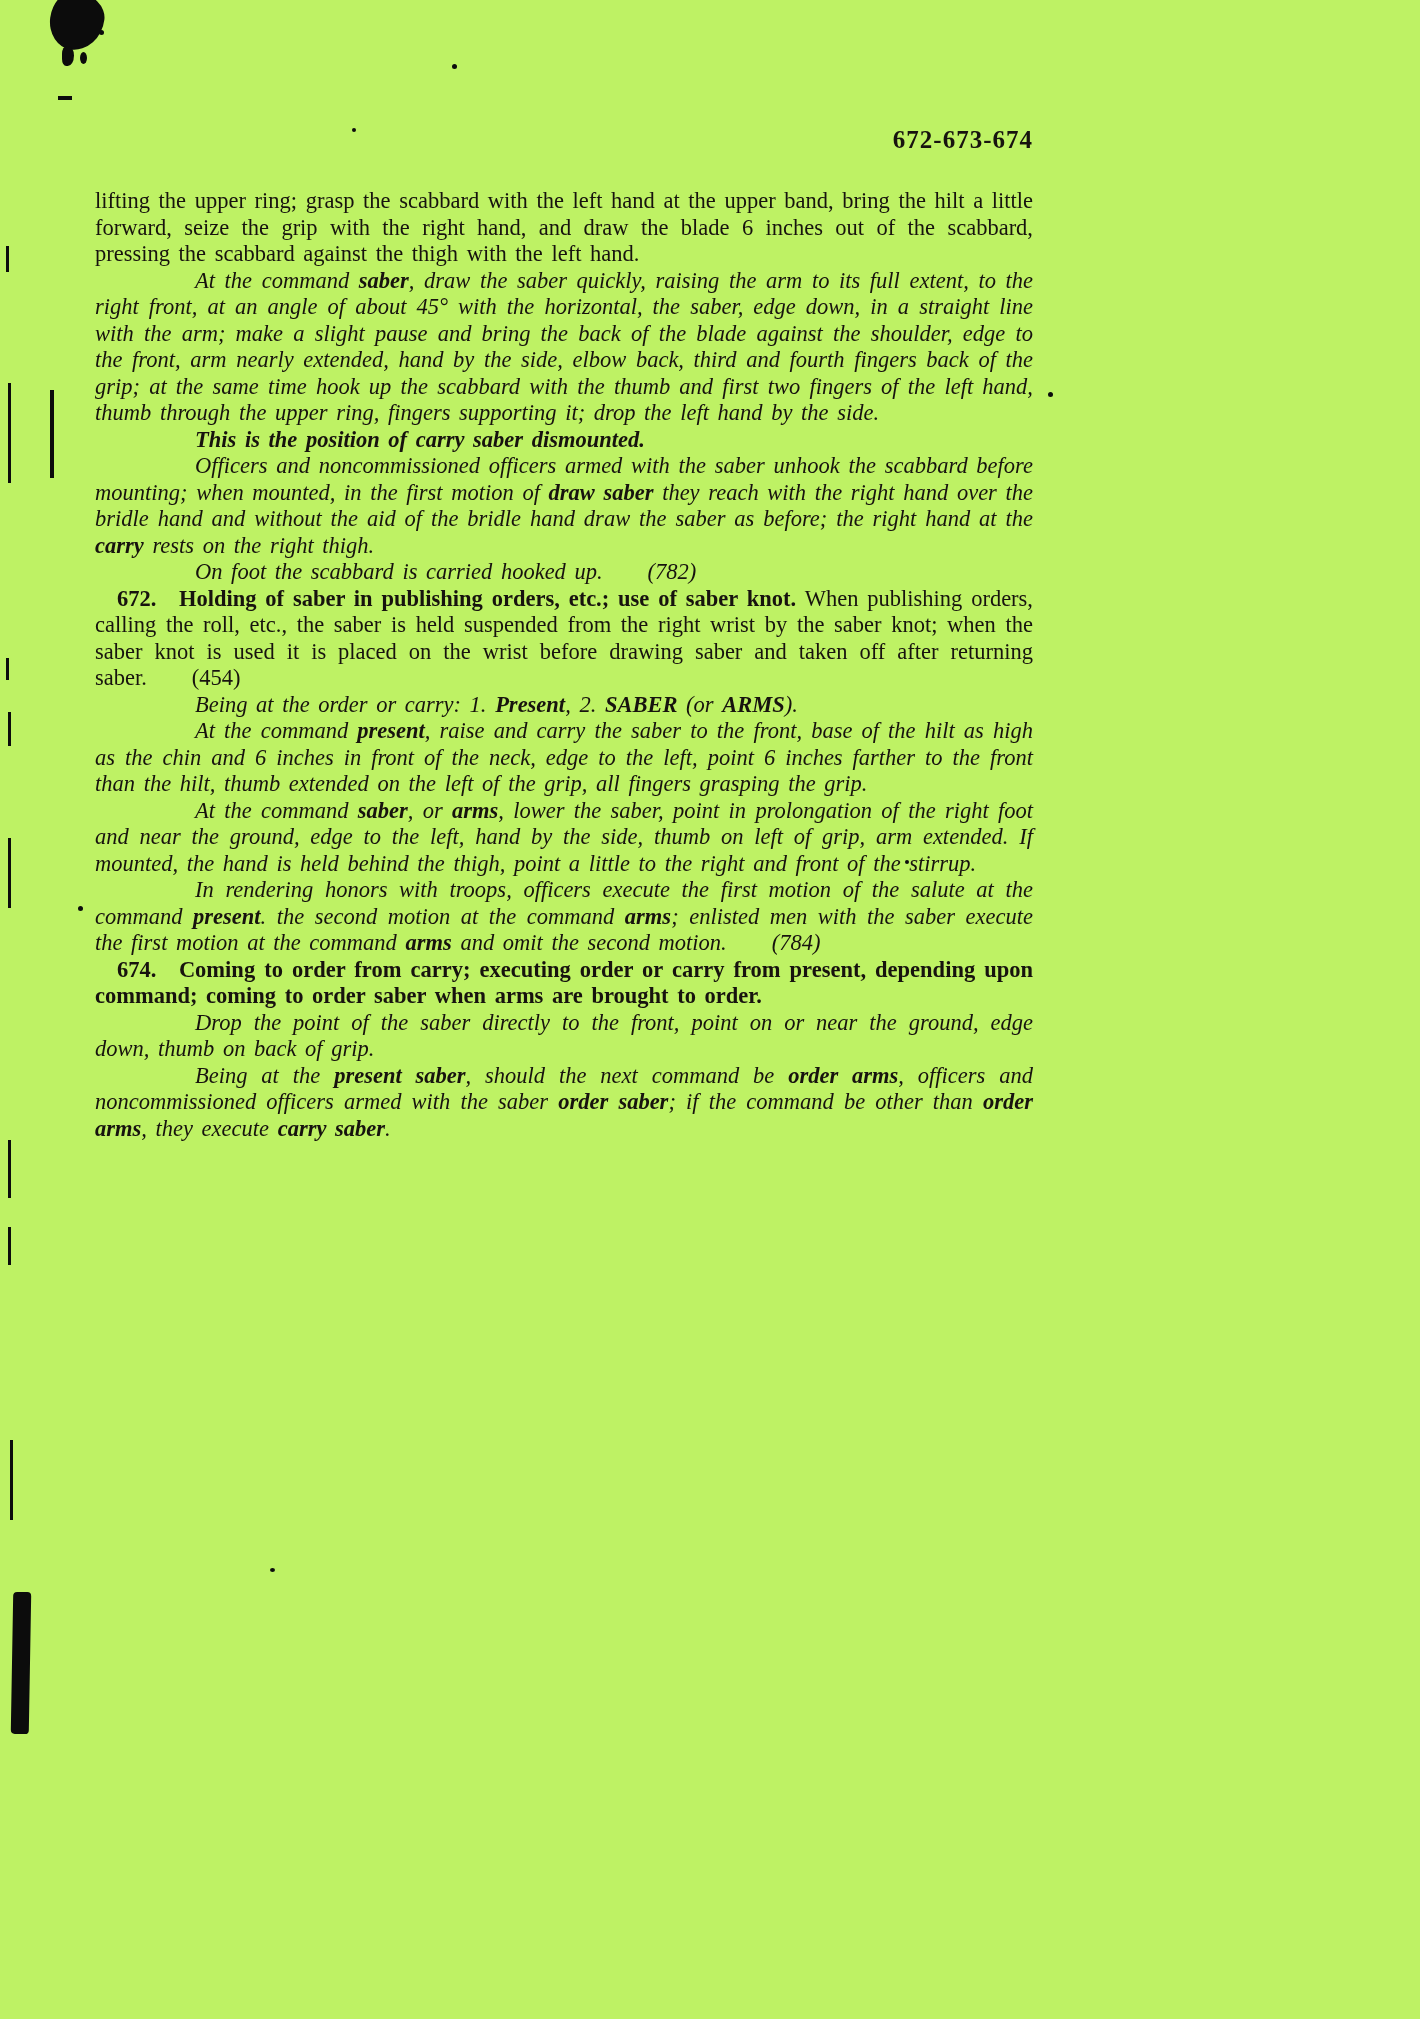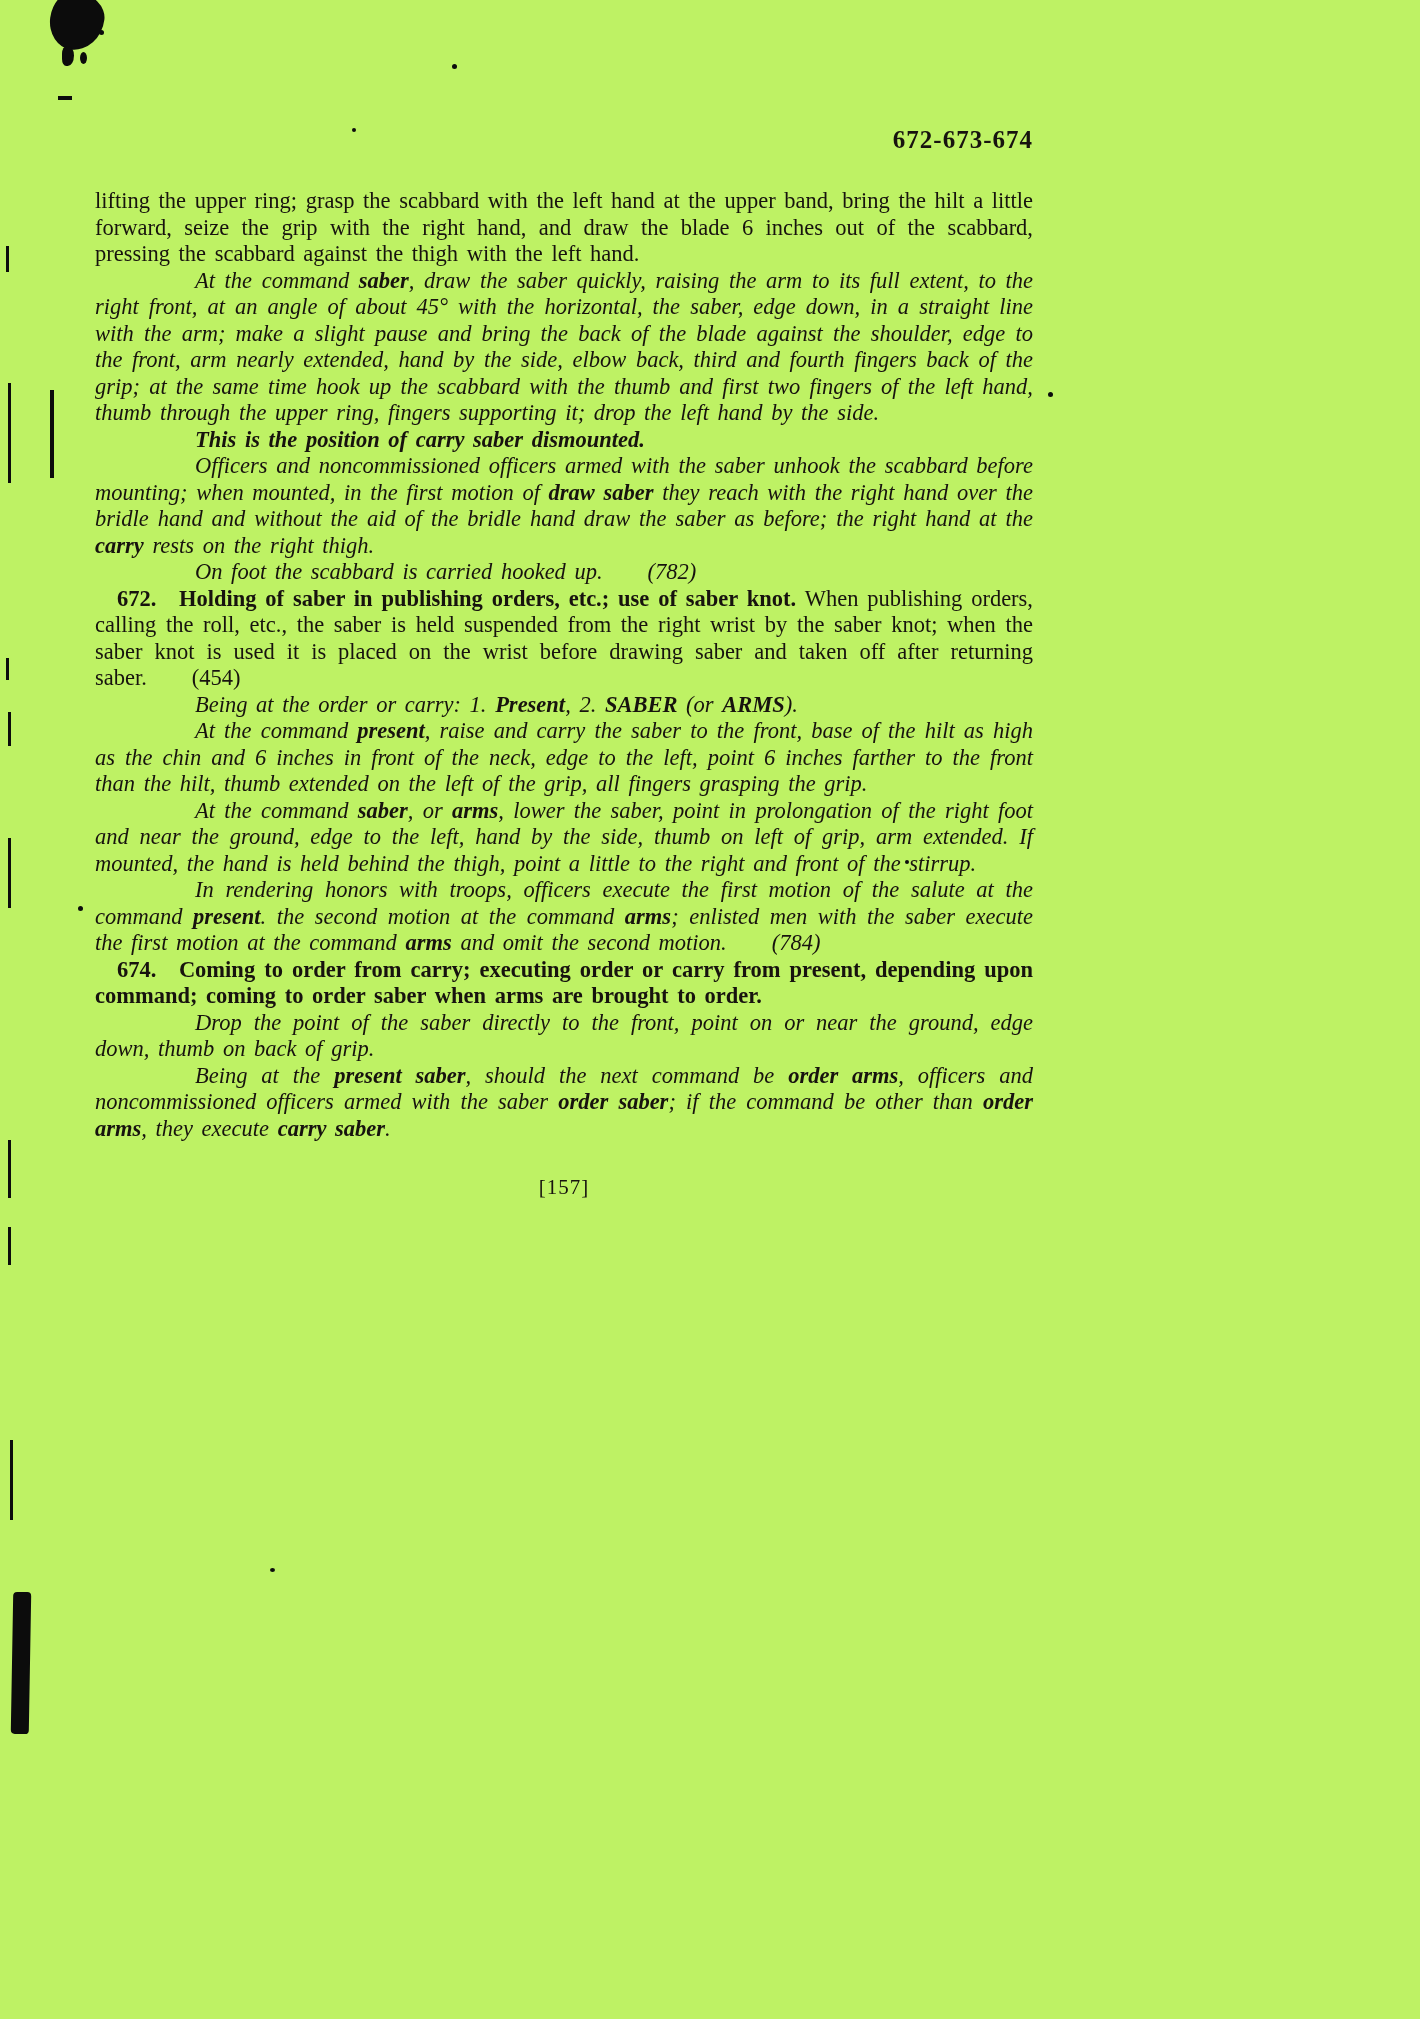--- a/index.html
+++ b/index.html
@@ -79,16 +79,15 @@
         <p class="para p-ind"><span>On foot the scabbard is carried hooked up.  (782)</span></p>
         <p class="para p-num"><span class="b">672. Holding of saber in publishing orders, etc.; use of saber knot.</span><span> When publishing orders, calling the roll, etc., the saber is held suspended from the right wrist by the saber knot; when the saber knot is used it is placed on the wrist before drawing saber and taken off after returning saber.  (454)</span></p>
         <p class="para p-ind"><span>Being at the order or carry: 1. </span><span class="b">Present</span><span>, 2. </span><span class="b">SABER</span><span> (or </span><span class="b">ARMS</span><span>).</span></p>
         <p class="para p-ind"><span>At the command </span><span class="b">present</span><span>, raise and carry the saber to the front, base of the hilt as high as the chin and 6 inches in front of the neck, edge to the left, point 6 inches farther to the front than the hilt, thumb extended on the left of the grip, all fingers grasping the grip.</span></p>
         <p class="para p-ind"><span>At the command </span><span class="b">saber</span><span>, or </span><span class="b">arms</span><span>, lower the saber, point in prolongation of the right foot and near the ground, edge to the left, hand by the side, thumb on left of grip, arm extended. If mounted, the hand is held behind the thigh, point a little to the right and front of the stirrup.</span></p>
         <p class="para p-ind"><span>In rendering honors with troops, officers execute the first motion of the salute at the command </span><span class="b">present</span><span>. the second motion at the command </span><span class="b">arms</span><span>; enlisted men with the saber execute the first motion at the command </span><span class="b">arms</span><span> and omit the second motion.  (784)</span></p>
         <p class="para p-num"><span class="b">674. Coming to order from carry; executing order or carry from present, depending upon command; coming to order saber when arms are brought to order.</span></p>
         <p class="para p-ind"><span>Drop the point of the saber directly to the front, point on or near the ground, edge down, thumb on back of grip.</span></p>
         <p class="para p-ind"><span>Being at the </span><span class="b">present saber</span><span>, should the next command be </span><span class="b">order arms</span><span>, officers and noncommissioned officers armed with the saber </span><span class="b">order saber</span><span>; if the command be other than </span><span class="b">order arms</span><span>, they execute </span><span class="b">carry saber</span><span>.</span></p>
       </div>
-    <div class="footer">[157]</div>
   </div>
 
 </div>
 
 </body></html>

